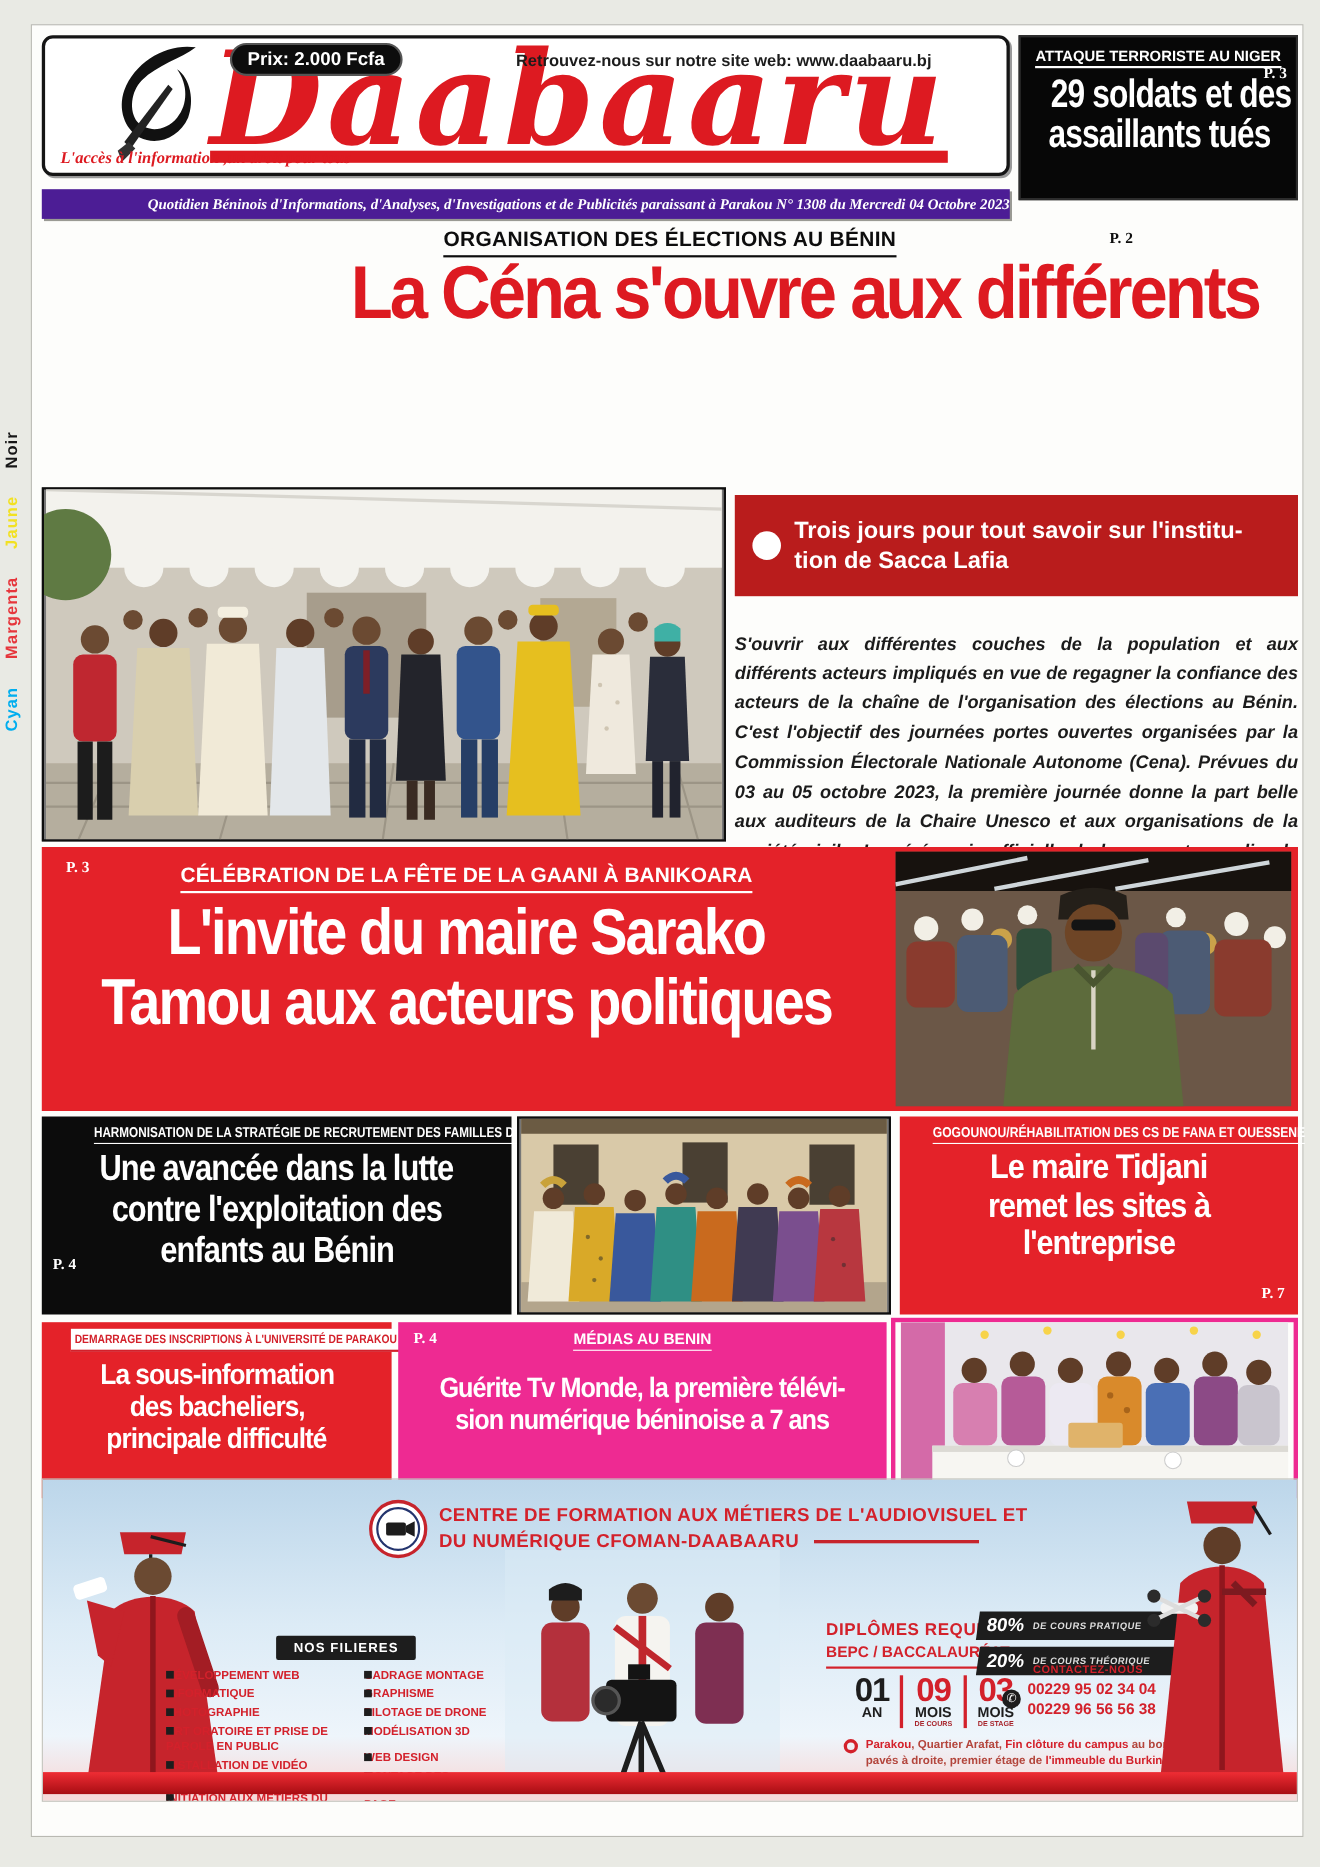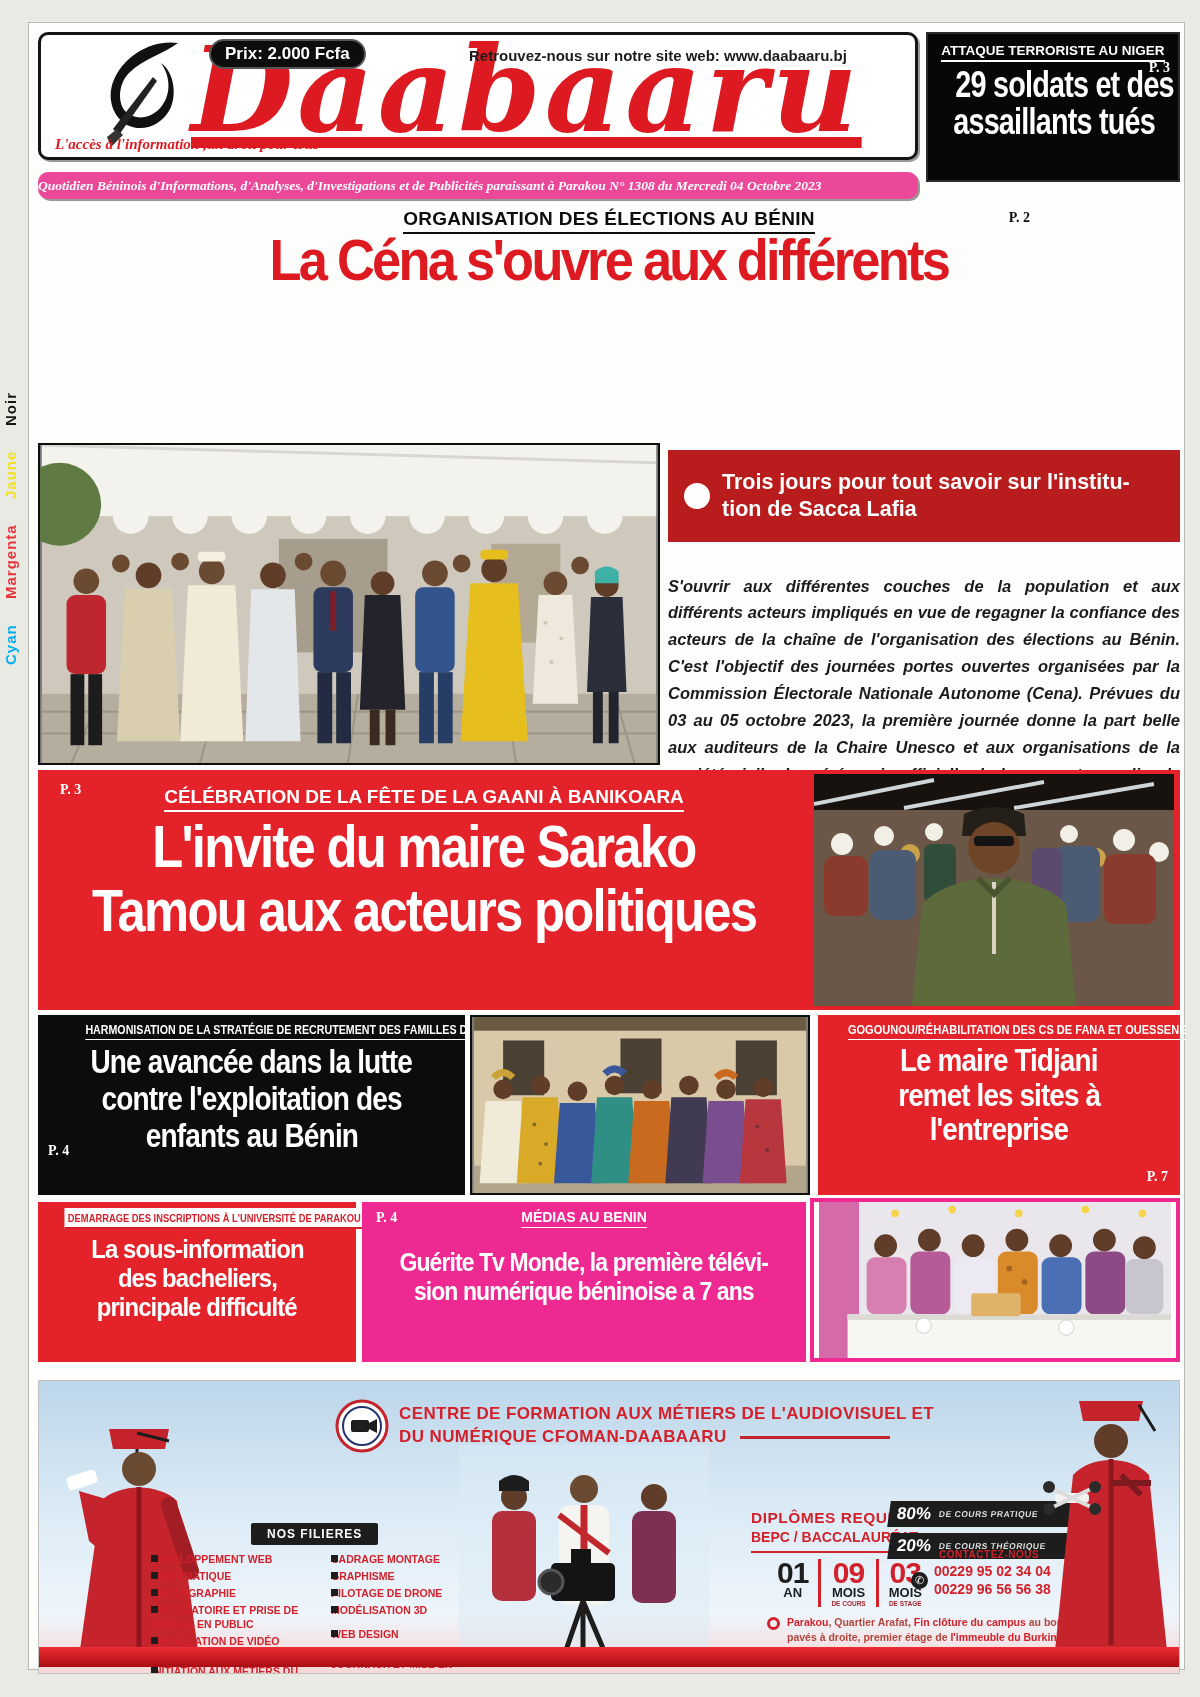--- a/index.html
+++ b/index.html
@@ -18,36 +18,36 @@
 
   
   .logoBox{position:absolute;left:38px;top:32px;width:880px;height:128px;background:#fff;
            border:3px solid #151515;border-radius:10px;box-shadow:2px 2px 0 #999;}
   .brand{position:absolute;left:150px;top:-4px;font:bold italic 118px "DejaVu Serif",serif;
          color:#dd1a21;letter-spacing:4px;line-height:1;font-style:italic;text-decoration:underline;}
   .priceBadge{position:absolute;left:168px;top:4px;background:#0d0d0d;color:#fff;border:2px solid #555;
               border-radius:16px;padding:3px 14px;font:bold 17px "Liberation Sans",sans-serif;}
   .siteLine{position:absolute;left:428px;top:12px;font:bold 15px "Liberation Sans",sans-serif;color:#1c1c1c;}
   .tagline{position:absolute;left:55px;top:136px;font:bold italic 15px "Liberation Serif",serif;color:#dd1a21;}
-  .infoBar{position:absolute;left:38px;top:172px;width:880px;height:27px;background:#ec4899;border-radius:10px;
-           box-shadow:2px 2px 0 #9a9a94;display:flex;align-items:center;justify-content:flex-start;}
+  .infoBar{position:absolute;left:38px;top:172px;width:880px;height:27px;background:#4c1d95;border-radius:0;
+           box-shadow:2px 2px 0 #9a9a94;display:flex;align-items:center;justify-content:flex-end;}
   .infoBar span{color:#fff;font:bold italic 13.5px "Liberation Serif",serif;white-space:nowrap;}
   .nigerBox{position:absolute;left:926px;top:32px;width:254px;height:150px;background:#070707;border:2px solid #2c2c2c;
             color:#fff;text-align:center;}
   .nigerKick{display:inline-block;margin-top:9px;font:bold 13.5px "Liberation Sans",sans-serif;
              border-bottom:2px solid #fff;padding-bottom:2px;}
   .nigerHead{margin-top:4px;font:bold 36px "Liberation Sans",sans-serif;line-height:1.03;letter-spacing:-1px;}
   .pRef{font:bold 14px "Liberation Serif",serif;}
 
   
   .leadKickRow{position:absolute;left:38px;top:208px;width:1142px;text-align:center;}
   .leadKick{display:inline-block;font:bold 19px "Liberation Sans",sans-serif;color:#0d0d0d;
             border-bottom:2.5px solid #0d0d0d;padding-bottom:2px;letter-spacing:.3px;}
-  .leadH{position:absolute;left:38px;width:1142px;text-align:center;font-weight:bold;
-         font-family:"Liberation Sans",sans-serif;font-size:57px;line-height:1;letter-spacing:-3px;}
+  .leadH{position:absolute;left:38px;width:1142px;text-align:right;font-weight:bold;
+         font-family:"Liberation Sans",sans-serif;font-size:68px;line-height:1;letter-spacing:-3px;}
   .red{color:#dd1a21;} .blk{color:#0f0f0f;}
 
   
   .subheadBox{position:absolute;left:668px;top:450px;width:512px;height:92px;background:#b91c1c;
               display:flex;align-items:center;}
   .subDot{width:26px;height:26px;border-radius:50%;background:#fff;margin:0 12px 0 16px;flex:0 0 auto;}
   .subTxt{color:#fff;font:bold 21.5px "Liberation Sans",sans-serif;line-height:1.25;}
   .bodyTxt{position:absolute;left:668px;top:556px;width:512px;font:bold italic 16.5px "Liberation Sans",sans-serif;
            color:#1b1b1b;line-height:1.63;text-align:justify;}
 
@@ -60,21 +60,21 @@
   .blackBox{position:absolute;left:38px;top:1015px;width:427px;height:180px;background:#0c0c0c;color:#fff;text-align:center;}
   .smKick{display:inline-block;color:#fff;font:bold 13px "Liberation Sans",sans-serif;
           border-bottom:1.5px solid #fff;padding-bottom:2px;margin-top:7px;}
   .boxH{font:bold 33px "Liberation Sans",sans-serif;line-height:1.12;letter-spacing:-1px;margin-top:4px;}
   .redBox{position:absolute;background:#e42229;color:#fff;text-align:center;}
   .univKick{display:inline-block;background:#fff;color:#d3212b;font:bold 11px "Liberation Sans",sans-serif;
             padding:4px 4px 3px;margin-top:6px;border-bottom:2px solid #d3212b;}
   .pinkBox{position:absolute;left:362px;top:1202px;width:444px;height:160px;background:#ee2a92;color:#fff;text-align:center;}
 
   
-  .ad{position:absolute;left:38px;top:1380px;width:1142px;height:294px;
+  .ad{position:absolute;left:38px;top:1344px;width:1142px;height:294px;
       background:linear-gradient(180deg,#bcd6ea 0%,#dcebf6 45%,#eef5fb 80%,#f6dada 96%);border:1px solid #c2c2bc;overflow:hidden;}
   .adStrip{position:absolute;left:0;right:0;bottom:6px;height:20px;background:linear-gradient(180deg,#ef2d34,#a80d13);}
   .adTitle{color:#d3212b;font:bold 17px "Liberation Sans",sans-serif;line-height:1.35;letter-spacing:.4px;}
   .adBadge{position:absolute;background:#1d1d1d;color:#fff;font:bold 12px "Liberation Sans",sans-serif;
            padding:4px 16px;border-radius:2px;letter-spacing:1px;}
   .fil{list-style:none;margin:0;padding:0;}
   .fil li{position:relative;margin-bottom:4px;color:#d3212b;
           font:bold 10.5px "Liberation Sans",sans-serif;line-height:1.25;text-transform:uppercase;}
   .fil li::before{content:"";position:absolute;left:0;top:2px;width:7px;height:7px;background:#1d1d1d;}
   .statBadge{display:flex;align-items:center;background:#1d1d1d;color:#fff;padding:3px 8px;margin-bottom:6px;

